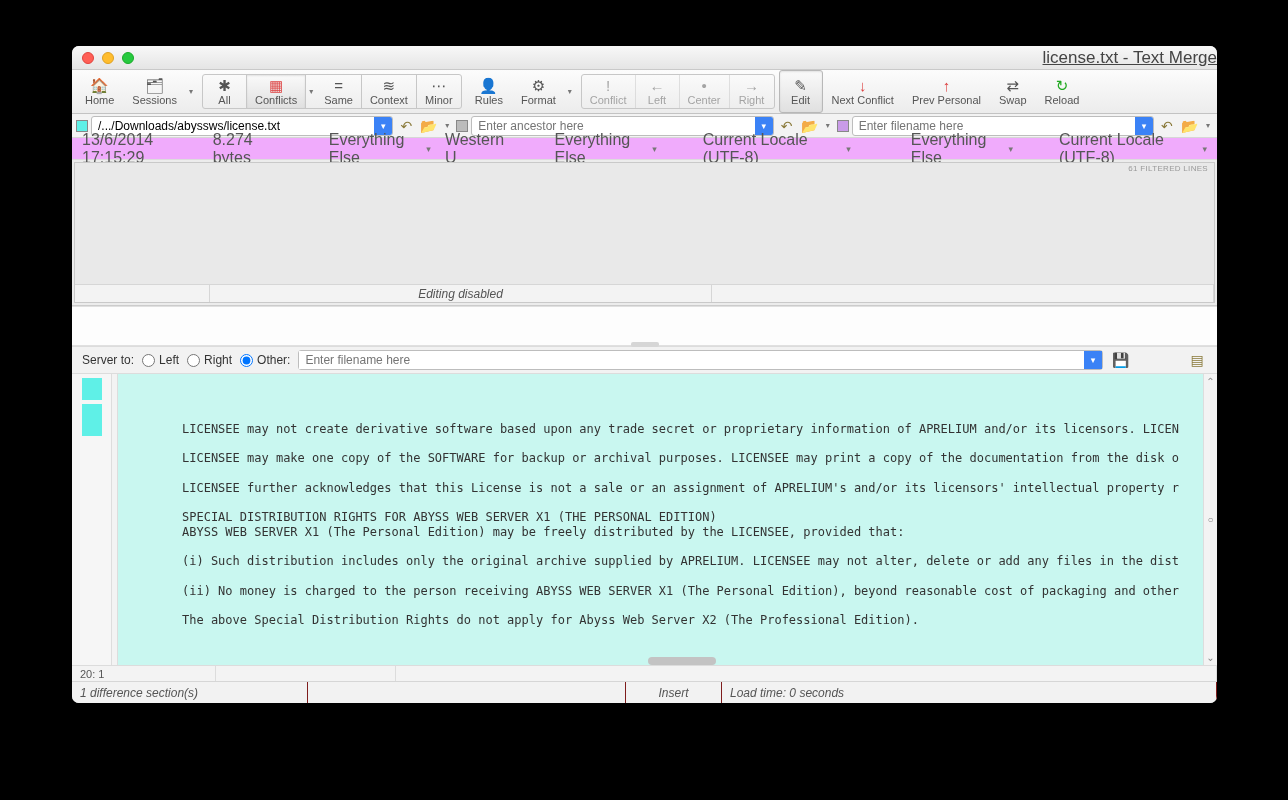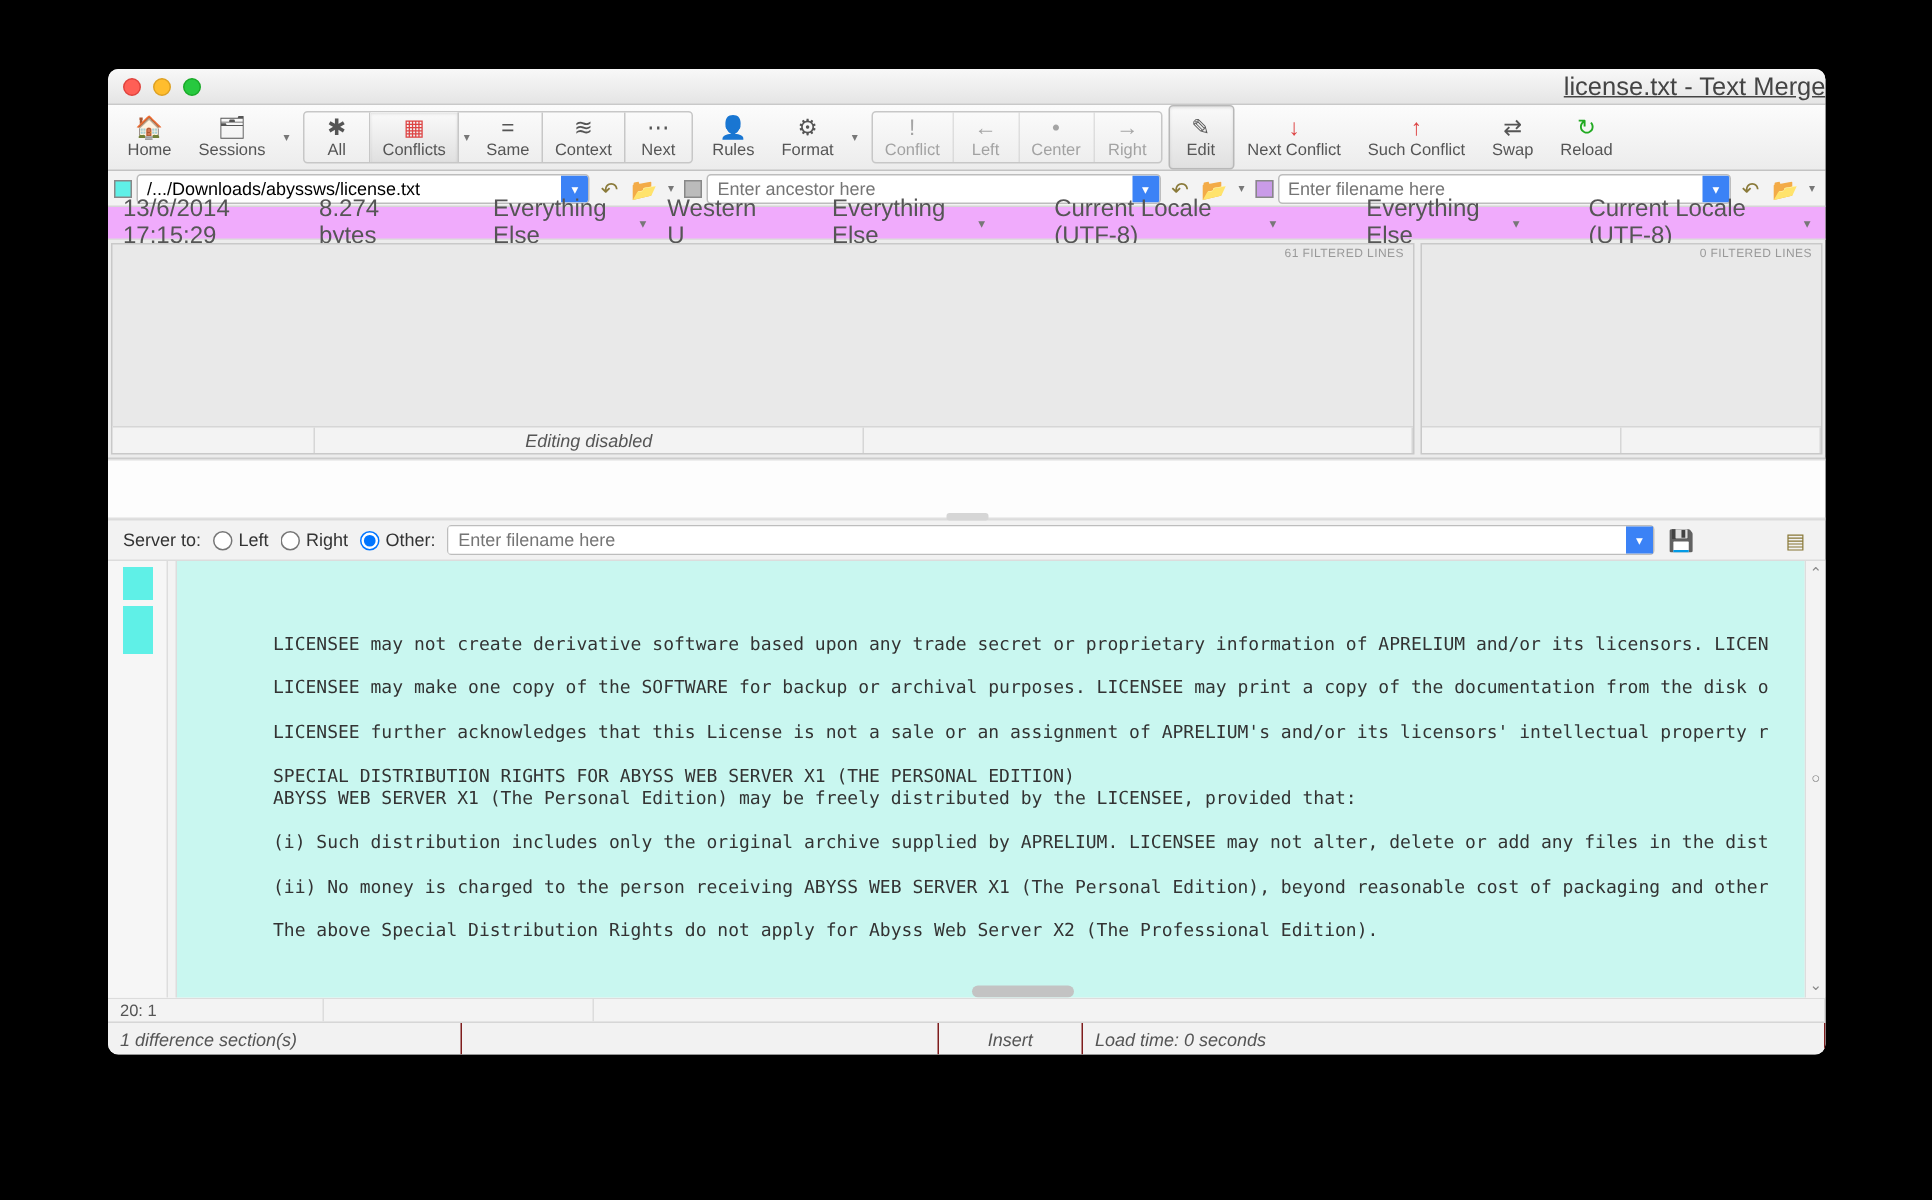--- a/index.html
+++ b/index.html
@@ -325,21 +325,21 @@
       <div class="tbtn">
         <span class="ico">=</span>
         <span>Same</span>
       </div>
       <div class="tbtn">
         <span class="ico">≋</span>
         <span>Context</span>
       </div>
       <div class="tbtn">
         <span class="ico">⋯</span>
-        <span>Next</span>
+        <span>Minor</span>
       </div>
     </div>
 
     <div class="tbtn">
       <span class="ico">👤</span>
       <span>Rules</span>
     </div>
     <div class="tbtn">
       <span class="ico">⚙</span>
       <span>Format</span>
@@ -369,21 +369,21 @@
       <span class="ico">✎</span>
       <span>Edit</span>
     </div>
 
     <div class="tbtn">
       <span class="ico" style="color:#d44">↓</span>
       <span>Next Conflict</span>
     </div>
     <div class="tbtn">
       <span class="ico" style="color:#d44">↑</span>
-      <span>Such Conflict</span>
+      <span>Prev Personal</span>
     </div>
     <div class="tbtn">
       <span class="ico">⇄</span>
       <span>Swap</span>
     </div>
     <div class="tbtn">
       <span class="ico" style="color:#2a2">↻</span>
       <span>Reload</span>
     </div>
   </div>
@@ -432,27 +432,20 @@
     <span class="dropdown caretdown">Everything Else</span>
     <span class="dropdown caretdown">Current Locale (UTF-8)</span>
   </div>
 
   <div class="panerow">
     <div class="pane left">
       <span class="filteredlines">61 FILTERED LINES</span>
       <div class="footerline">
         <div class="cell c1"></div>
         <div class="cell c2">Editing disabled</div>
-        <div class="cell" style="flex:1"></div>
-      </div>
-    </div>
-    <div class="pane right">
-      <span class="filteredlines">0 FILTERED LINES</span>
-      <div class="footerline">
-        <div class="cell" style="flex:1"></div>
         <div class="cell" style="flex:1"></div>
       </div>
     </div>
   </div>
 
   <div class="gapline">
     <div class="handle"></div>
   </div>
 
   <div class="mergebar">

